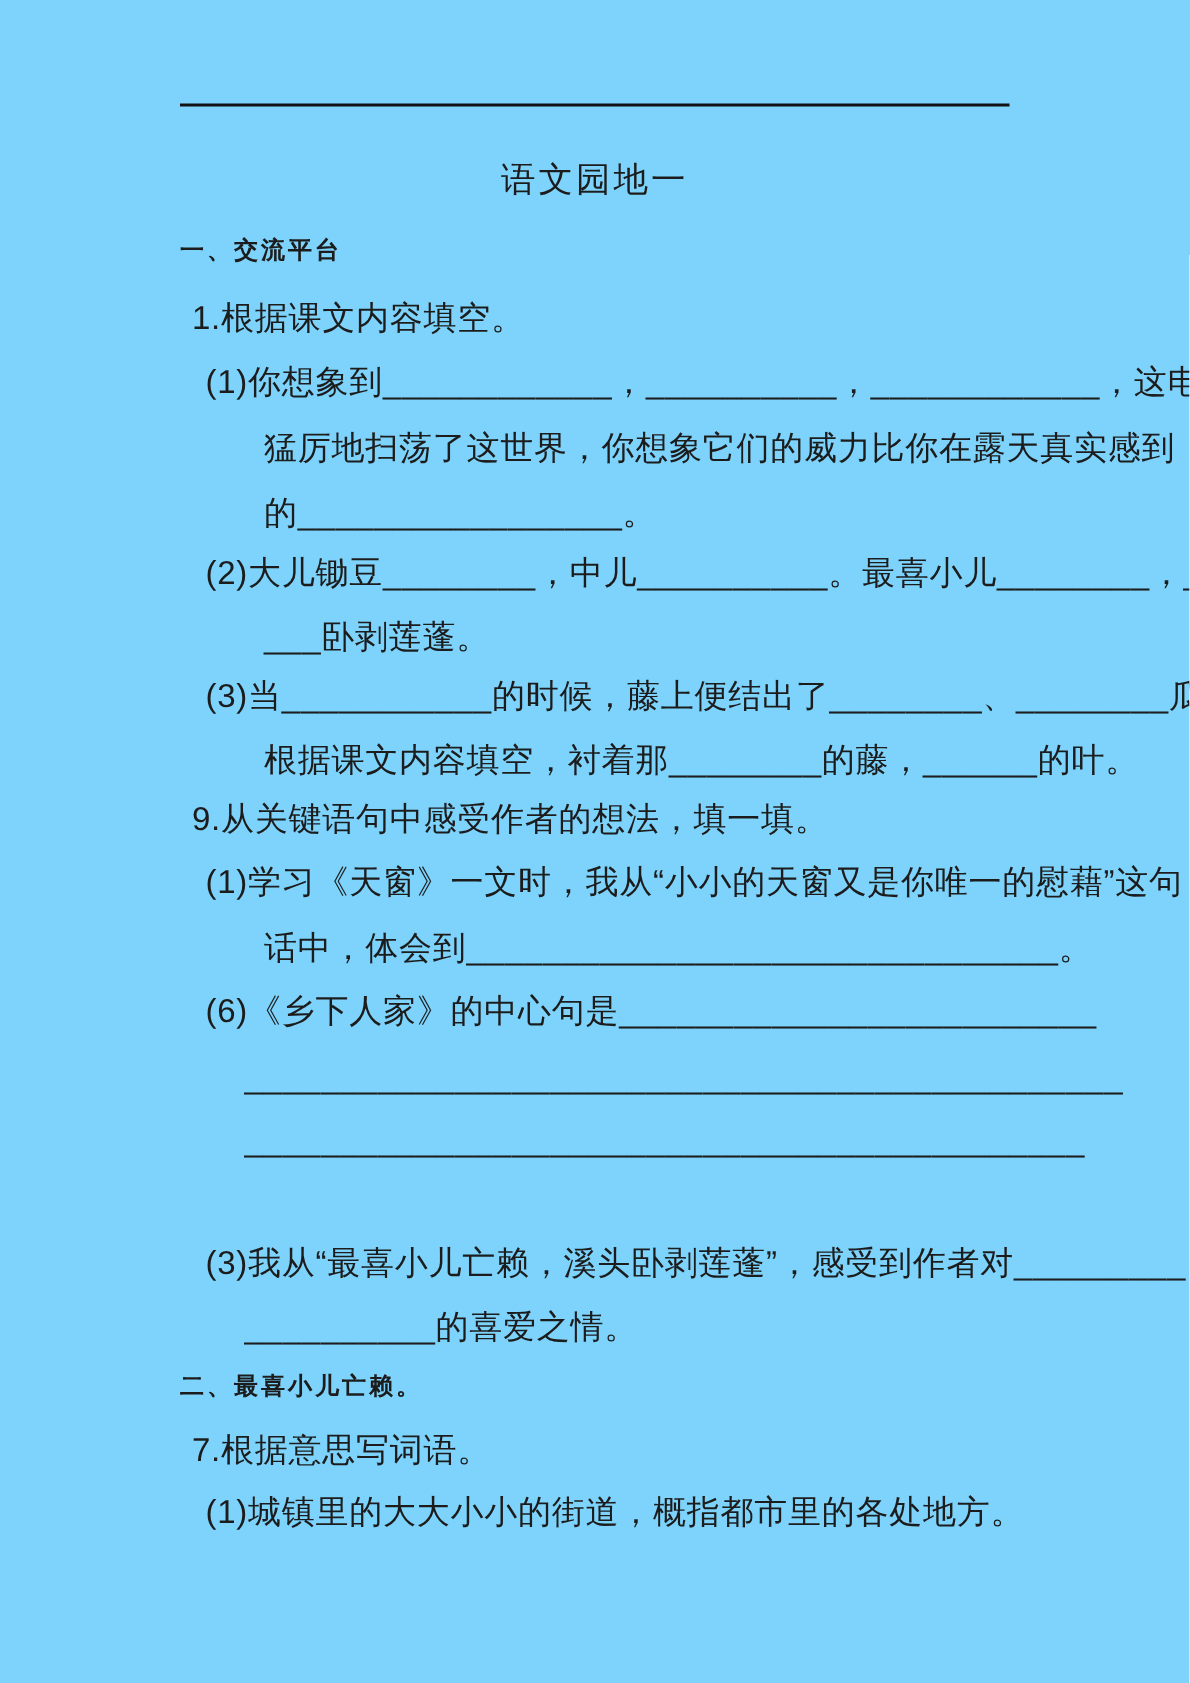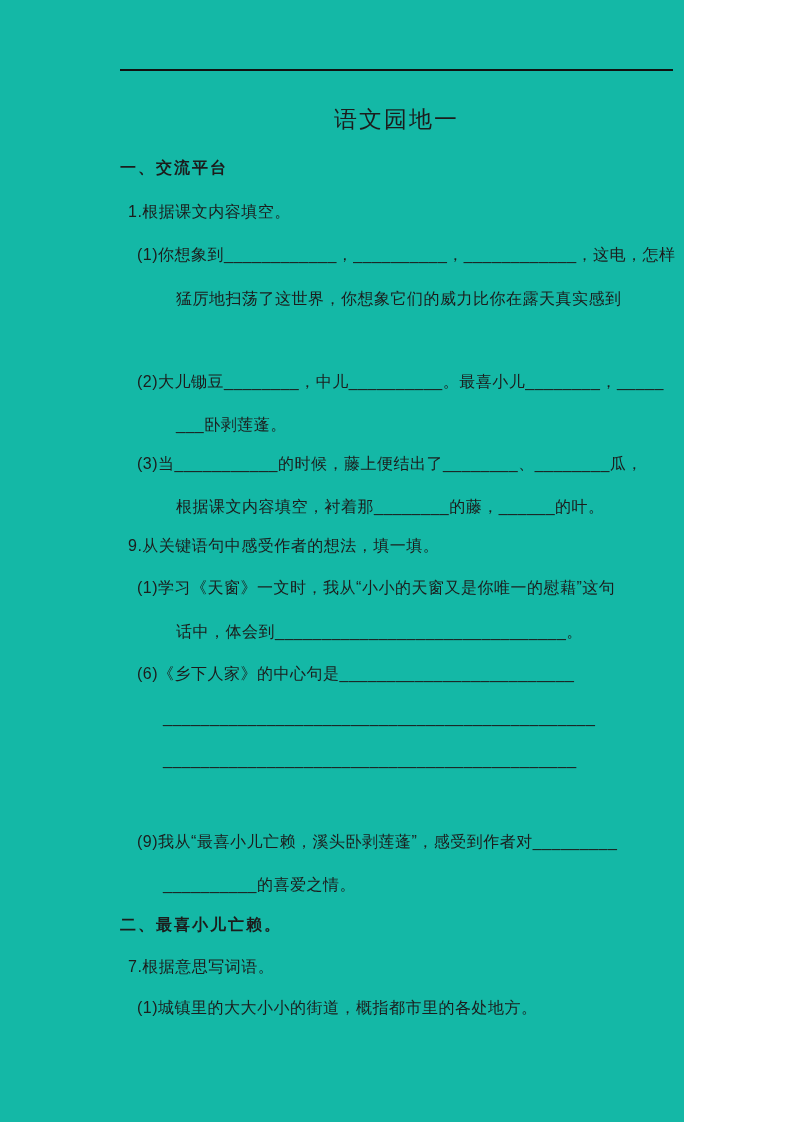--- a/index.html
+++ b/index.html
@@ -1,36 +1,36 @@
 <!DOCTYPE html>
 <html><head>
 <meta charset="utf-8">
 <style>
   * { margin: 0; padding: 0; box-sizing: border-box; }
   html, body { background: #ffffff; }
   .page {
     position: relative;
-    width: 684px;
+    width: 793px;
     height: 1122px;
-    background: #14b8a6;
+    background: #7dd3fc;
     overflow: hidden;
     font-family: "Liberation Sans", "DejaVu Sans", sans-serif;
     color: #1c1c1c;
   }
   .rule {
     position: absolute;
     left: 120px;
     top: 69px;
     width: 553px;
     height: 2px;
     background: #111111;
   }
   .line {
     position: absolute;
-    font-size: 16px;
+    font-size: 22px;
     line-height: 32px;
     letter-spacing: 0.5px;
     white-space: pre;
     color: #1c1c1c;
   }
   .title {
     left: 0;
     width: 793px;
     text-align: center;
     font-size: 23px;
@@ -56,20 +56,21 @@
   <div class="line title" style="top:103px">语文园地一</div>
 
   <div class="line heading" style="top:152px; left:120px">一、交流平台</div>
 
   <div class="line ind-q" style="top:196px">1.根据课文内容填空。</div>
 
   <div class="line ind-sub" style="top:239px">(1)你想象到____________，__________，____________，这电，怎样</div>
 
   <div class="line ind-cont" style="top:283px">猛厉地扫荡了这世界，你想象它们的威力比你在露天真实感到</div>
 
+  <div class="line ind-cont" style="top:326px">的_________________。</div>
 
   <div class="line ind-sub" style="top:366px">(2)大儿锄豆________，中儿__________。最喜小儿________，_____</div>
 
   <div class="line ind-cont" style="top:409px">___卧剥莲蓬。</div>
 
   <div class="line ind-sub" style="top:448px">(3)当___________的时候，藤上便结出了________、________瓜，</div>
 
   <div class="line ind-cont" style="top:491px">根据课文内容填空，衬着那________的藤，______的叶。</div>
 
   <div class="line ind-q" style="top:530px">9.从关键语句中感受作者的想法，填一填。</div>
@@ -78,21 +79,21 @@
 
   <div class="line ind-cont" style="top:616px">话中，体会到_______________________________。</div>
 
   <div class="line ind-sub" style="top:658px">(6)《乡下人家》的中心句是_________________________</div>
 
   <div class="line ind-blank" style="top:744px">____________________________________________</div>
 
   <div class="line ind-blank" style="top:702px">______________________________________________</div>
 
 
-  <div class="line ind-sub" style="top:826px">(9)我从“最喜小儿亡赖，溪头卧剥莲蓬”，感受到作者对_________</div>
+  <div class="line ind-sub" style="top:826px">(3)我从“最喜小儿亡赖，溪头卧剥莲蓬”，感受到作者对_________</div>
 
   <div class="line ind-blank" style="top:869px">__________的喜爱之情。</div>
 
   <div class="line heading" style="top:909px; left:120px">二、最喜小儿亡赖。</div>
 
   <div class="line ind-q" style="top:951px">7.根据意思写词语。</div>
 
   <div class="line ind-sub" style="top:992px">(1)城镇里的大大小小的街道，概指都市里的各处地方。</div>
 
 </div>

